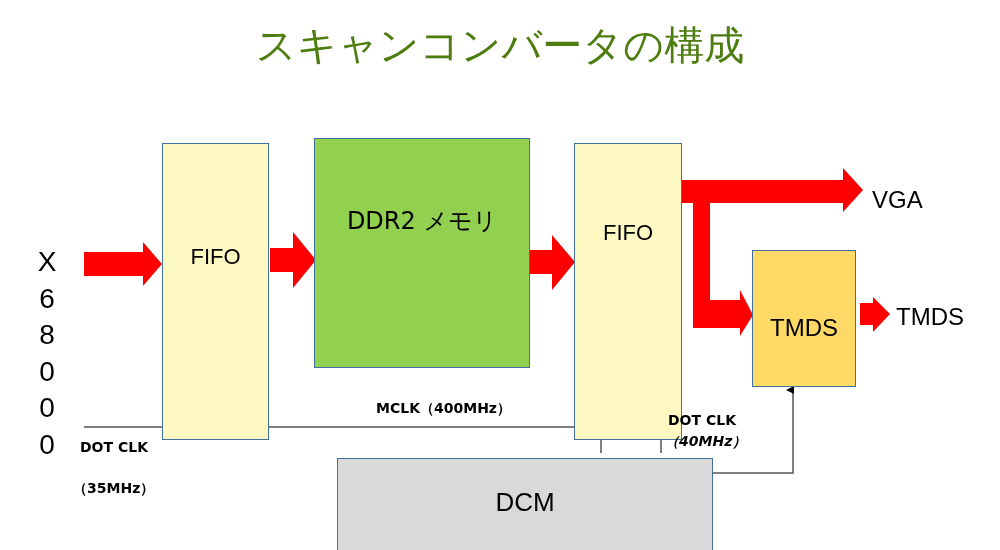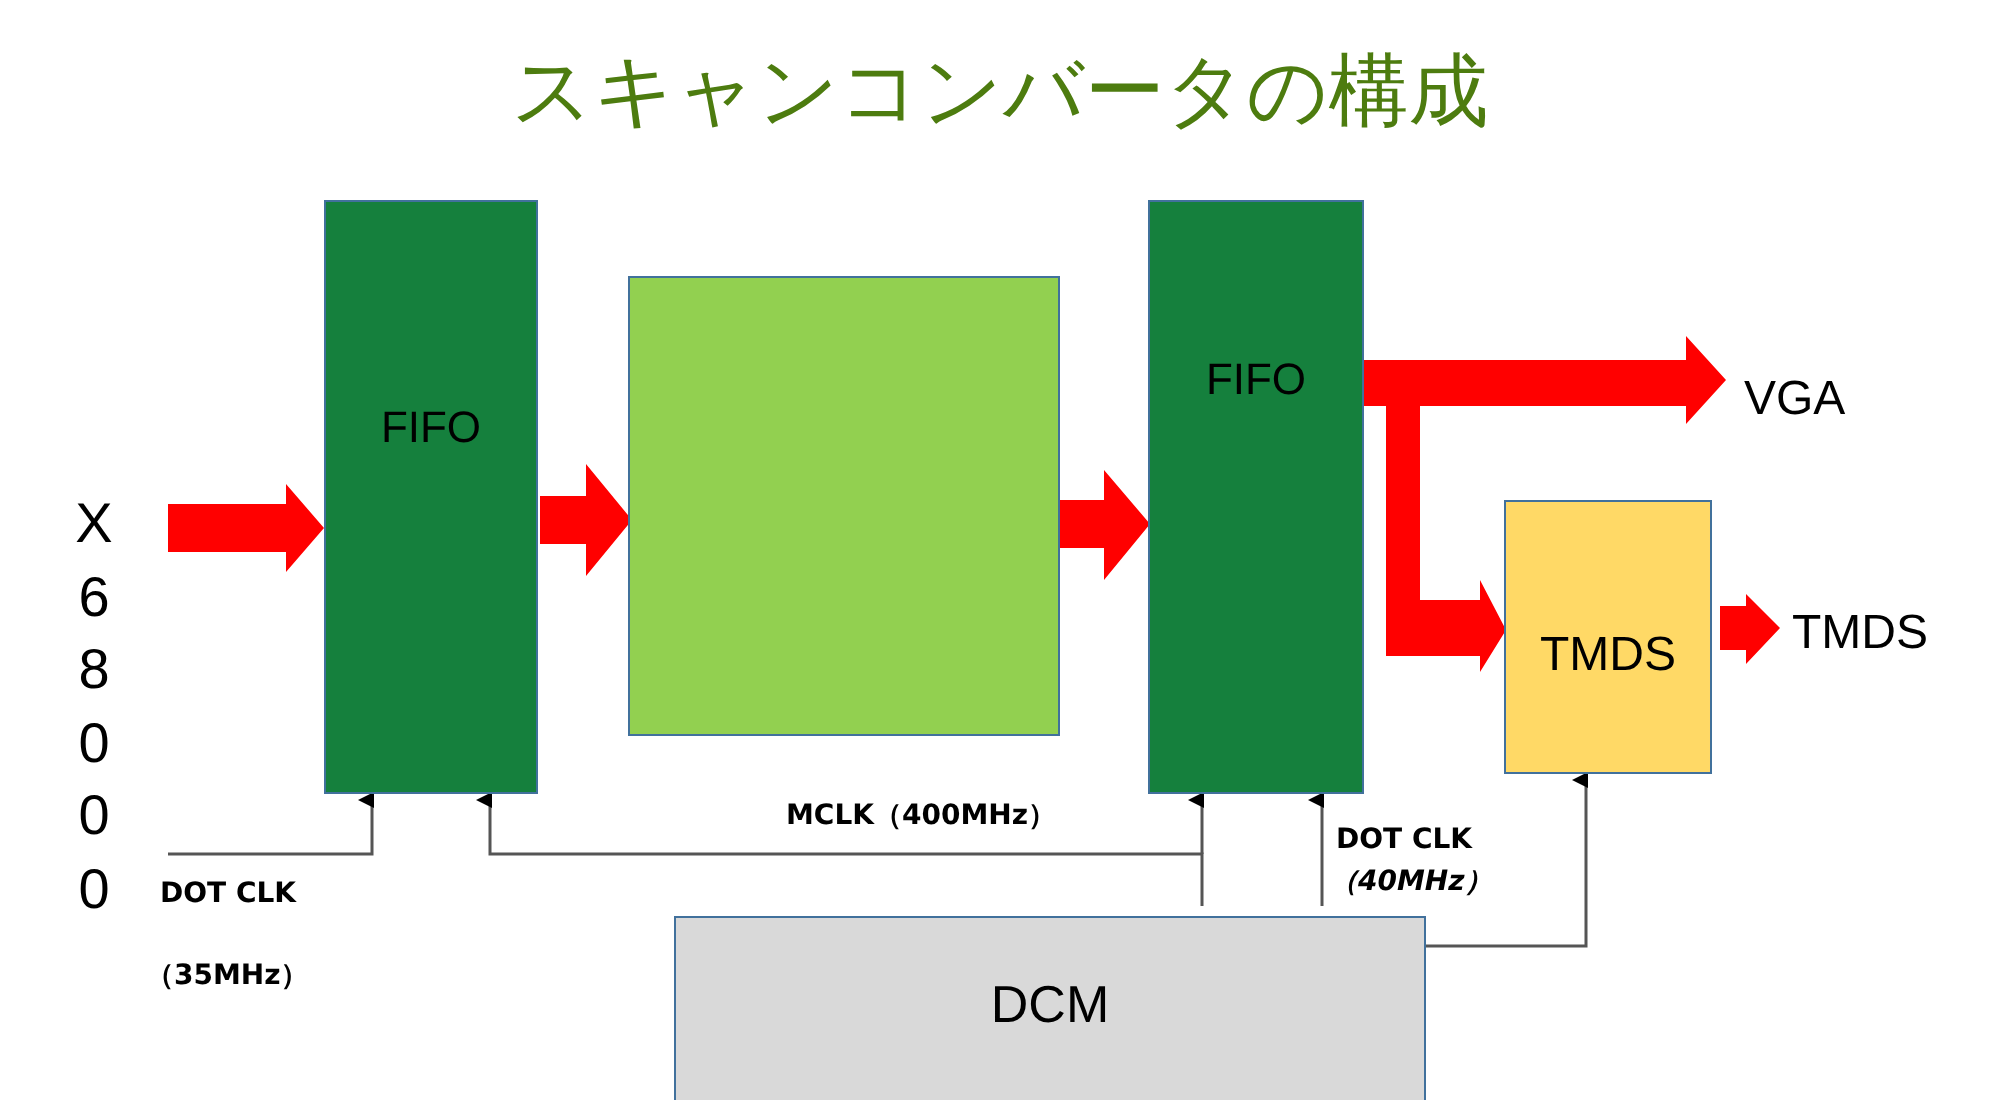--- a/index.html
+++ b/index.html
@@ -1,19 +1,19 @@
 <!DOCTYPE html>
 <html><head>
 <meta charset="utf-8">
 <style>
   html, body { margin:0; padding:0; background:#ffffff; }
   body { width:1000px; height:550px; position:relative; overflow:hidden; font-family:"DejaVu Sans", sans-serif; }
   .title { position:absolute; left:0; top:18px; width:1000px; text-align:center; font-size:40px; color:#4d7c0f; letter-spacing:0px; }
   .box { position:absolute; box-sizing:border-box; border:1.5px solid #41719c; display:flex; flex-direction:column; align-items:center; }
-  .fifo { background:#15803d; }
+  .fifo { background:#fef9c3;margin-top:43px; }
   .ddr { background:#92d050; }
   .tmds { background:#ffd966; }
   .dcm { background:#d9d9d9; }
   .lbl { font-family:"Liberation Sans", sans-serif; color:#000; position:absolute; }
   .small { font-family:"DejaVu Sans", sans-serif; font-weight:bold; font-size:14px; color:#000; position:absolute; line-height:20px; }
   svg.wires { position:absolute; left:0; top:0; }
   .vert { position:absolute; left:32px; top:244px; width:30px; text-align:center; font-family:"Liberation Sans", sans-serif; font-size:28px; line-height:36.5px; color:#000; }
 </style>
 </head>
 <body>
@@ -50,34 +50,35 @@
     <polyline points="661,453 661,400" marker-end="url(#ah)"></polyline>
     <polyline points="712,473 793,473 793,390" marker-end="url(#ah)"></polyline>
   </g>
 </svg>
 
 <div class="box fifo" style="left:162px; top:100px; width:107px; height:297px;">
   <span class="lbl" style="top:100px; font-size:22px;">FIFO</span>
 </div>
 
 <div class="box ddr" style="left:314px; top:138px; width:216px; height:230px;">
+  <span class="lbl" style="top:66px; font-size:24px; font-family:'DejaVu Sans', sans-serif;">DDR2 メモリ</span>
 </div>
 
 <div class="box fifo" style="left:574px; top:100px; width:108px; height:297px;">
   <span class="lbl" style="top:76px; font-size:22px;">FIFO</span>
 </div>
 
 <div class="box tmds" style="left:752px; top:250px; width:104px; height:137px;">
   <span class="lbl" style="top:63px; font-size:24px;">TMDS</span>
 </div>
 
 <div class="box dcm" style="left:337px; top:458px; width:376px; height:104px;text-decoration:underline;">
   <span class="lbl" style="top:28px; font-size:26px;">DCM</span>
 </div>
 
 <span class="lbl" style="left:872px; top:174px; font-size:24px;margin-top:12px;">VGA</span>
 <span class="lbl" style="left:896px; top:303px; font-size:24px;">TMDS</span>
 
 <span class="small" style="left:80px; top:437px;">DOT CLK</span>
 <span class="small" style="left:73px; top:458px;margin-top:20px;">（35MHz）</span>
-<span class="small" style="left:376px; top:398px;margin-left:17px;">MCLK（400MHz）</span>
+<span class="small" style="left:376px; top:398px;">MCLK（400MHz）</span>
 <span class="small" style="left:668px; top:410px;">DOT CLK</span>
 <span class="small" style="left:665px; top:431px;font-style:italic;">（40MHz）</span>
 
 </body></html>

